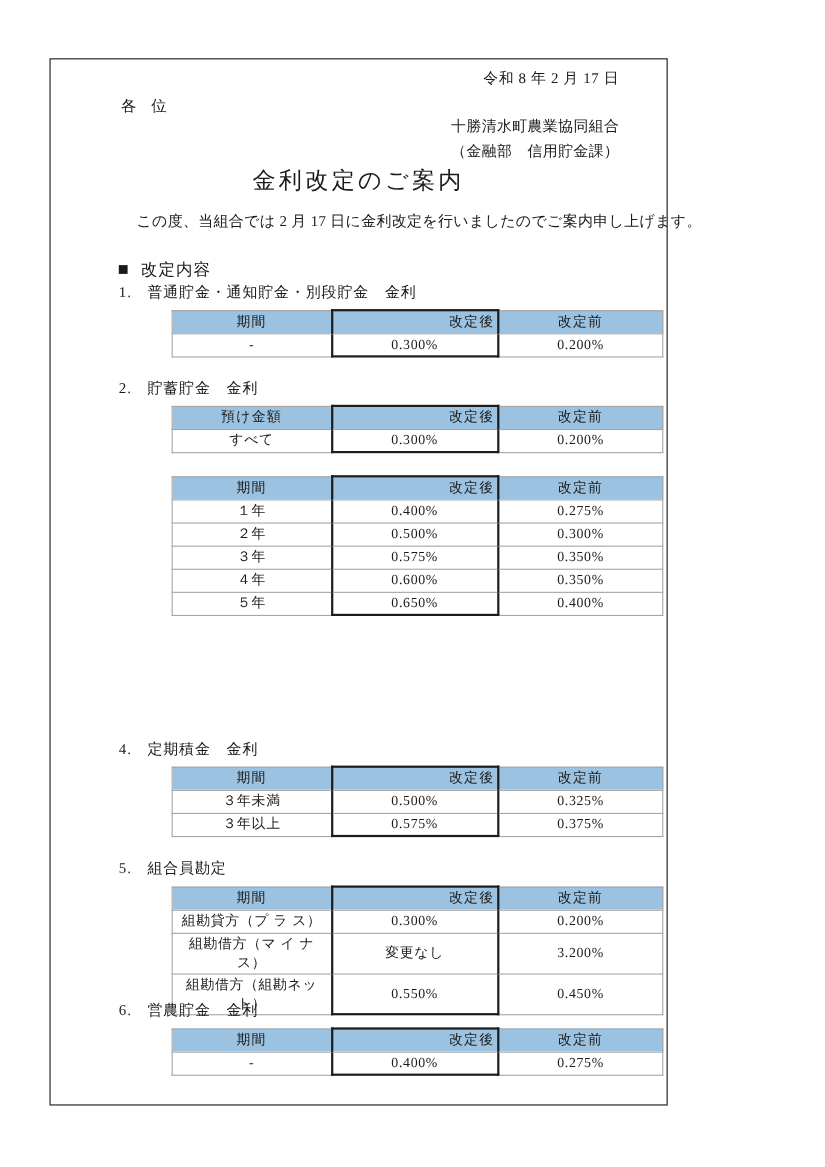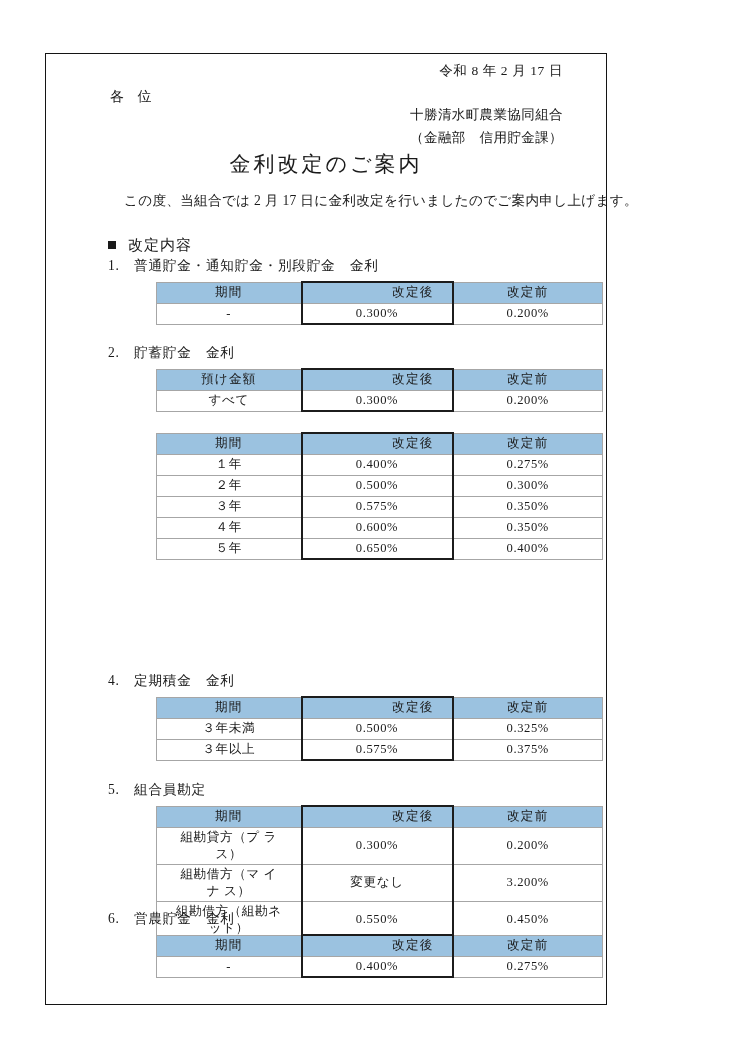--- a/index.html
+++ b/index.html
@@ -119,21 +119,21 @@
   }
   table.rate col.c1 { width: 145px; }
   table.rate col.c2 { width: 151px; }
   table.rate col.c3 { width: 150px; }
   table.rate th, table.rate td {
     border: 1px solid #a6a6a6;
     height: 21px;
     font-size: 12.6px;
     text-align: center;
     letter-spacing: 0.6px;
-    padding: 1px 18px;
+    padding: 1px 2px;
     font-weight: normal;
     background: #ffffff;
     box-sizing: border-box;
     margin-top: 36px;
   }
   table.rate th {
     background: #9bc2e0;
     letter-spacing: 1.2px;
   }
   table.rate th.mid, table.rate td.mid {

